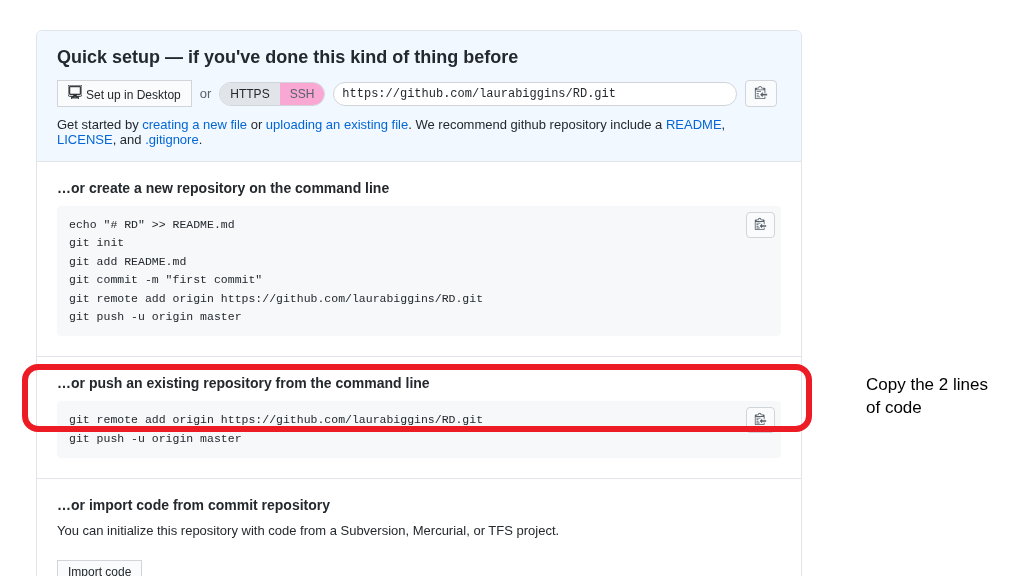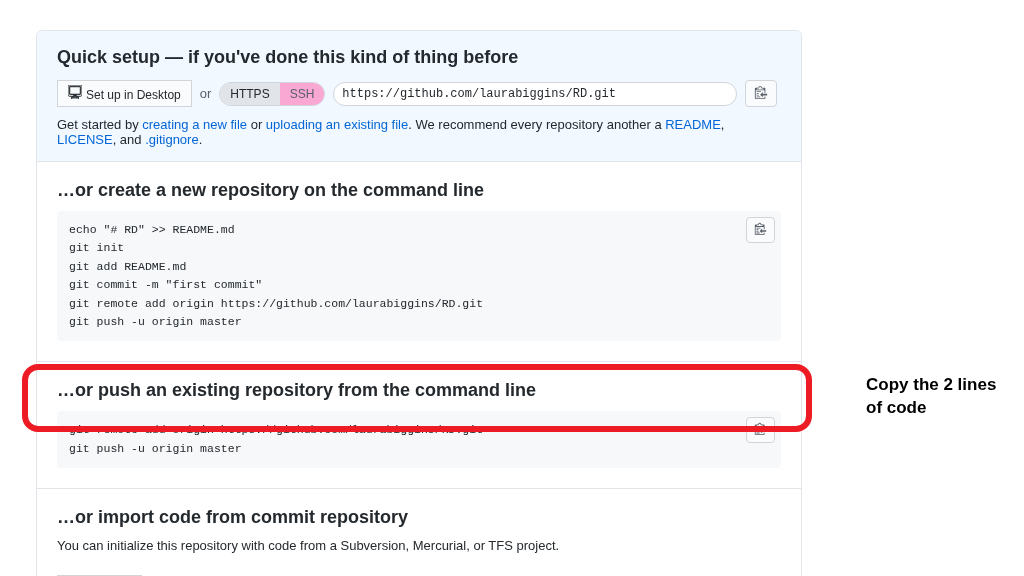--- a/index.html
+++ b/index.html
@@ -91,21 +91,21 @@
   }
   .copy-btn svg { width: 14px; height: 14px; }
   .hint { font-size: 13px; color: #24292e; }
   .hint a { color: #0366d6; text-decoration: none; }
   .section {
     padding: 18px 20px 20px 20px;
     border-bottom: 1px solid #e1e4e8;
   }
   .section:last-child { border-bottom: none; }
   .section h3 {
-    font-size: 18px;
+    font-size: 14px;
     font-weight: 600;
     margin-bottom: 10px;
   }
   .code-block {
     position: relative;
     background: #f6f8fa;
     border-radius: 4px;
     padding: 10px 12px;
     font-family: SFMono-Regular, Consolas, "Liberation Mono", Menlo, monospace;
     font-size: 11.5px;
@@ -166,21 +166,21 @@
       <input class="url-input" type="text" readonly="" value="https://github.com/laurabiggins/RD.git" style="">
       <button class="copy-btn">
         <span>
           <svg viewBox="0 0 14 16" fill="#586069">
               <path d="M2 13h4v1H2v-1zm5-6H2v1h5V7zm2 3V8l-3 3 3 3v-2h5v-2H9zM4.5 9H2v1h2.5V9zM2 12h2.5v-1H2v1zm9 1h1v2c-.02.28-.11.52-.3.7-.19.18-.42.28-.7.3H1c-.55 0-1-.45-1-1V4c0-.55.45-1 1-1h3c0-1.11.89-2 2-2 1.11 0 2 .89 2 2h3c.55 0 1 .45 1 1v5h-1V6H1v9h10v-2zM2 5h8c0-.55-.45-1-1-1H8c-.55 0-1-.45-1-1s-.45-1-1-1-1 .45-1 1-.45 1-1 1H3c-.55 0-1 .45-1 1z"></path>
             </svg>
         </span>
       </button>
     </div>
     <div class="hint">
-      <span>Get started by </span><a href="#">creating a new file</a><span> or </span><a href="#">uploading an existing file</a><span>. We recommend every repository another a </span><a href="#">README</a><span>, </span><a href="#">LICENSE</a><span>, and </span><a href="#">.gitignore</a><span>.</span>
+      <span>Get started by </span><a href="#">creating a new file</a><span> or </span><a href="#">uploading an existing file</a><span>. We recommend github repository include a </span><a href="#">README</a><span>, </span><a href="#">LICENSE</a><span>, and </span><a href="#">.gitignore</a><span>.</span>
     </div>
   </div>
 
   <div class="section">
     <h3>…or create a new repository on the command line</h3>
     <div class="code-block"><span>echo "# RD" &gt;&gt; README.md
 git init
 git add README.md
 git commit -m "first commit"
 git remote add origin https://github.com/laurabiggins/RD.git
@@ -200,13 +200,13 @@
   <div class="section">
     <h3>…or import code from commit repository</h3>
     <p>You can initialize this repository with code from a Subversion, Mercurial, or TFS project.</p>
     <button class="btn">Import code</button>
   </div>
 
 </div>
 
 <div class="red-box" style="left:22px; top:364px; width:790px; height:68px;"></div>
 
-<div class="annotation" style="left:866px; top:374px; width:140px;font-weight:bold;">Copy the 2 lines of code</div>
+<div class="annotation" style="left:866px; top:374px; width:140px;">Copy the 2 lines of code</div>
 
 </body></html>

